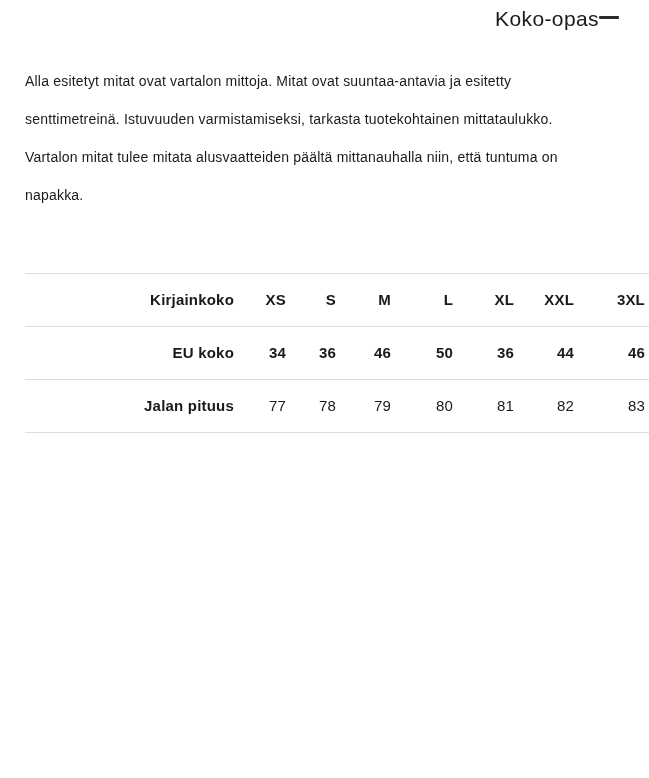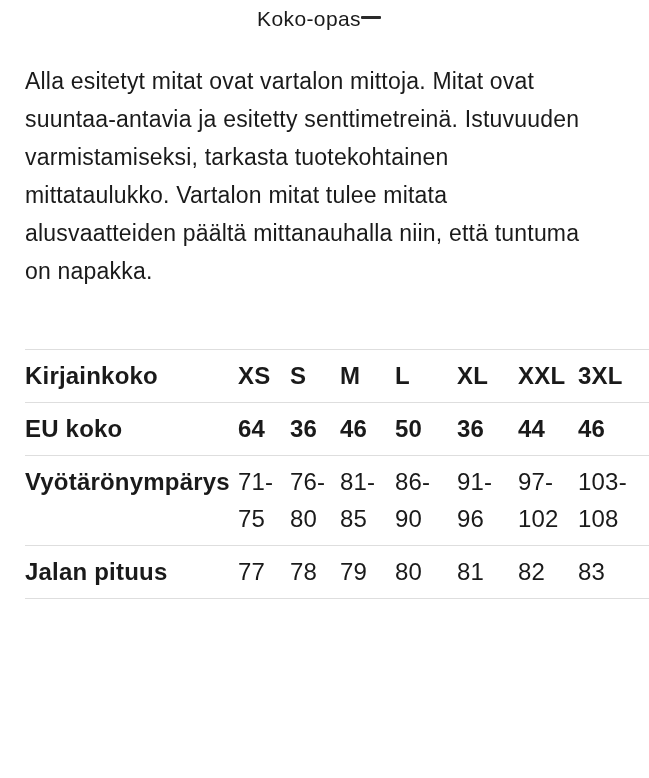--- a/index.html
+++ b/index.html
@@ -8,21 +8,21 @@
     height: 778px;
     background: #ffffff;
     overflow: hidden;
     font-family: "Liberation Sans", sans-serif;
     color: #1a1a1a;
     position: relative;
   }
   .accordion-header {
     display: flex;
     align-items: flex-start;
-    justify-content: center;
+    justify-content: flex-end;
     padding: 6px 30px 0 19px;
     cursor: pointer;
   }
   .accordion-title {
     font-size: 21px;
     font-weight: 400;
     letter-spacing: 0.4px;
     line-height: 26px;
   }
   .collapse-button {
@@ -35,45 +35,45 @@
   .minus-bar {
     display: block;
     width: 20px;
     height: 2.5px;
     background: #2a2a2a;
     border-radius: 1px;
   }
   .description {
     margin: 30px 25px 0 25px;
     max-width: 555px;
-    font-size: 23px;
+    font-size: 14px;
     line-height: 38px;
     letter-spacing: 0.2px;
     font-weight: 400;
   }
   .table-wrap {
     margin: 59px 0 0 25px;
     width: 624px;
     overflow: hidden;
   }
   table.size-table {
     border-collapse: collapse;
     table-layout: fixed;
     width: 624px;
     border-top: 1px solid #dedede;
   }
   table.size-table td {
     border-bottom: 1px solid #dedede;
     vertical-align: top;
     padding: 7px 4px 8px 0;
-    font-size: 24px;
+    font-size: 15px;
     line-height: 37px;
     letter-spacing: 0.2px;
     white-space: pre-line;
-    text-align: left;
+    text-align: right;
   }
   td.row-label { font-weight: 700; }
   tr.header-row td { font-weight: 700; }
   tr.bold-values td { font-weight: 700; margin-left: 24px; }
 </style>
 </head>
 <body>
 
 <div class="accordion-header">
   <div class="accordion-title">Koko-opas</div>
@@ -102,44 +102,27 @@
           <td>XS</td>
           <td>S</td>
           <td>M</td>
           <td>L</td>
           <td>XL</td>
           <td>XXL</td>
           <td>3XL</td>
         </tr>
         <tr class="bold-values">
           <td class="row-label">EU koko</td>
-          <td>64</td>
+          <td>34</td>
           <td>36</td>
           <td>46</td>
           <td>50</td>
           <td>36</td>
           <td>44</td>
           <td>46</td>
-        </tr>
-        <tr>
-          <td class="row-label">Vyötärönympärys</td>
-          <td>71-
-75</td>
-          <td>76-
-80</td>
-          <td>81-
-85</td>
-          <td>86-
-90</td>
-          <td>91-
-96</td>
-          <td>97-
-102</td>
-          <td>103-
-108</td>
         </tr>
         <tr>
           <td class="row-label">Jalan pituus</td>
           <td>77</td>
           <td>78</td>
           <td>79</td>
           <td>80</td>
           <td>81</td>
           <td>82</td>
           <td>83</td>

